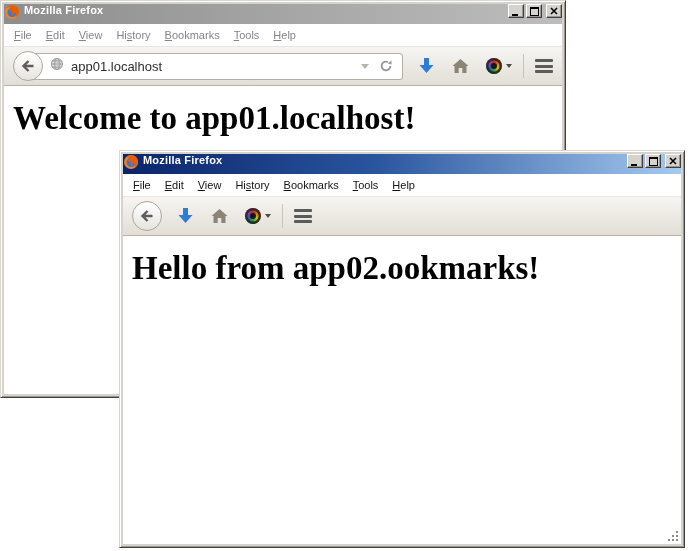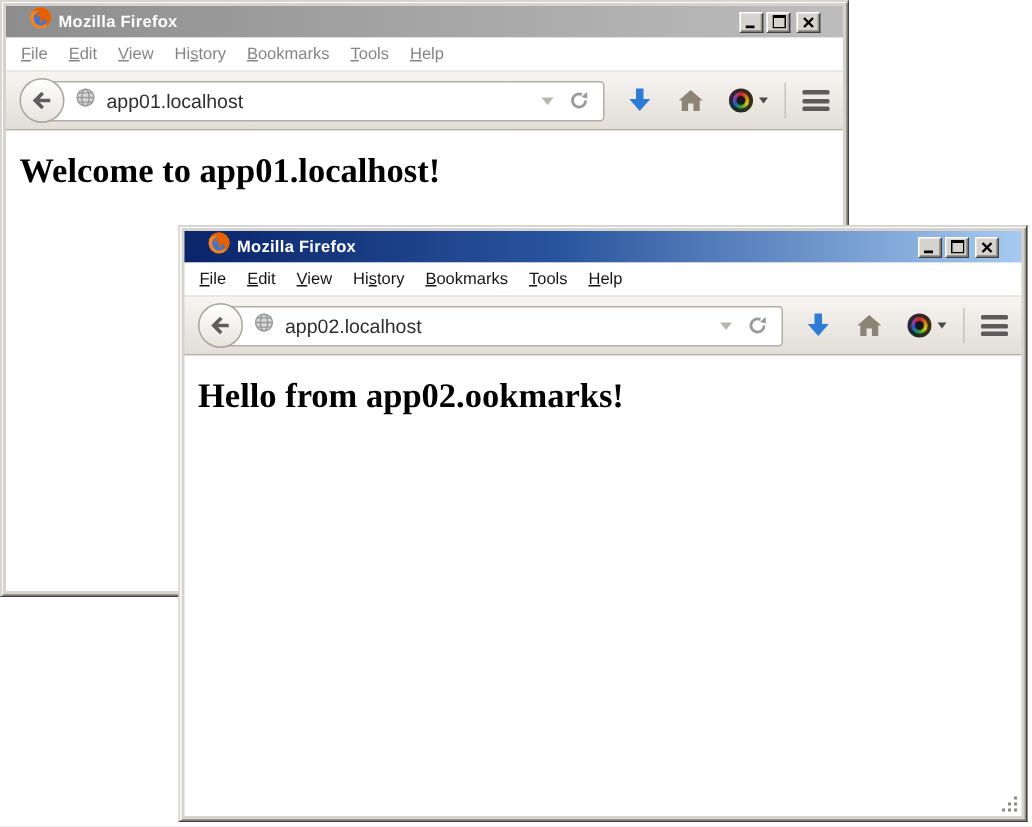--- a/index.html
+++ b/index.html
@@ -11,21 +11,21 @@
   .window{
     position:absolute;width:566px;height:398px;box-sizing:border-box;
     background:#d6d3ce;padding:3px;
     border:1px solid;border-color:#d9d6d0 #404040 #404040 #d9d6d0;
     box-shadow:inset 1px 1px 0 #ffffff, inset -1px -1px 0 #9b978d;
     display:flex;flex-direction:column;
   }
   #win1{left:0;top:0;z-index:1}
   #win2{left:119px;top:150px;z-index:2}
 
-  .titlebar{flex:0 0 19px;height:31px;display:flex;align-items:center;gap:4px;padding:0 15px;}
+  .titlebar{flex:0 0 19px;height:31px;display:flex;align-items:flex-start;gap:4px;padding:0 0;}
   .titlebar.active{background:linear-gradient(90deg,#0a246a 0%,#29559e 45%,#a6caf0 100%)}
   .titlebar.inactive{background:linear-gradient(90deg,#8d8d8d 0%,#bdbdbd 100%)}
   .title-text{color:#ffffff;font-size:11px;font-weight:bold;letter-spacing:.2px;white-space:nowrap}
   .win-controls{margin-left:auto;display:flex;gap:2px;align-items:center}
   .ctrl{
     width:16px;height:14px;background:#d6d3ce;box-sizing:border-box;
     border:1px solid;border-color:#ffffff #404040 #404040 #ffffff;
     box-shadow:inset -1px -1px 0 #9b978d;
     display:flex;align-items:center;justify-content:center;padding:0;cursor:default;
   }
@@ -70,21 +70,21 @@
     content:"";position:absolute;left:5px;top:5px;width:6px;height:6px;border-radius:50%;background:#17171a;
   }
   .caret-dark{width:0;height:0;border-left:3.5px solid transparent;border-right:3.5px solid transparent;border-top:4px solid #4a4a4a}
   .toolbar-sep{width:1px;height:24px;background:#c8c3b9;margin:0 11px;flex:0 0 1px}
   .hamburger{width:18px;display:flex;flex-direction:column;gap:2.5px}
   .hamburger span{display:block;height:3px;background:#5b5b5b;border-radius:1px}
 
   .content{flex:1;background:#ffffff;position:relative;overflow:hidden}
   .page-heading{
     margin:0;padding:14px 0 0 9px;
-    font-family:"Liberation Serif",serif;font-weight:bold;font-size:23px;color:#000;white-space:nowrap;
+    font-family:"Liberation Serif",serif;font-weight:bold;font-size:33px;color:#000;white-space:nowrap;
   }
   .resize-grip{position:absolute;right:1px;bottom:1px;line-height:0}
 </style>
 </head>
 <body>
 
 <div class="window" id="win1">
   <div class="titlebar inactive">
     <span>
       <svg width="16" height="16" viewBox="0 0 16 16">
@@ -216,38 +216,20 @@
     <span class="menu-item"><span></span><span class="key">T</span><span>ools</span></span>
     <span class="menu-item"><span></span><span class="key">H</span><span>elp</span></span>
   </div>
 
   <div class="navbar">
     <button class="back-btn">
       <svg width="16" height="16" viewBox="0 0 16 16">
           <path d="M8.5 3 L3.5 8 L8.5 13 M3.5 8 H13.5" stroke="#5d5d5d" stroke-width="2.4" fill="none"></path>
         </svg>
     </button>
-    <div class="urlbar">
-      <span>
-        <svg width="14" height="14" viewBox="0 0 16 16">
-          <circle cx="8" cy="8" r="6.4" fill="#d8d8d8" stroke="#979797"></circle>
-          <ellipse cx="8" cy="8" rx="2.8" ry="6.4" fill="none" stroke="#979797"></ellipse>
-          <path d="M1.6 8 H14.4 M2.6 4.5 H13.4 M2.6 11.5 H13.4" stroke="#979797" fill="none"></path>
-        </svg>
-      </span>
-      <span class="url-text">app02.localhost</span>
-      <span class="flex-spacer"></span>
-      <span class="caret-gray"></span>
-      <span class="reload-wrap">
-        <svg width="14" height="14" viewBox="0 0 16 16">
-          <path d="M13 8 A5 5 0 1 1 10.2 3.5" stroke="#9a9a9a" stroke-width="2.2" fill="none"></path>
-          <path d="M14.2 1.6 L14.4 6.4 L9.8 5.2 Z" fill="#9a9a9a"></path>
-        </svg>
-      </span>
-    </div>
     <button class="nav-btn download-btn">
       <svg width="17" height="18" viewBox="0 0 17 18">
           <path d="M6 1 H11 V8 H15.5 L8.5 16 L1.5 8 H6 Z" fill="#2e7cd6"></path>
         </svg>
     </button>
     <button class="nav-btn home-btn">
       <svg width="17" height="16" viewBox="0 0 17 16">
         <path d="M8.5 1 L16.5 8 H14.5 V15 H10.3 V10 H6.7 V15 H2.5 V8 H0.5 Z" fill="#8c8477"></path>
       </svg>
     </button>

